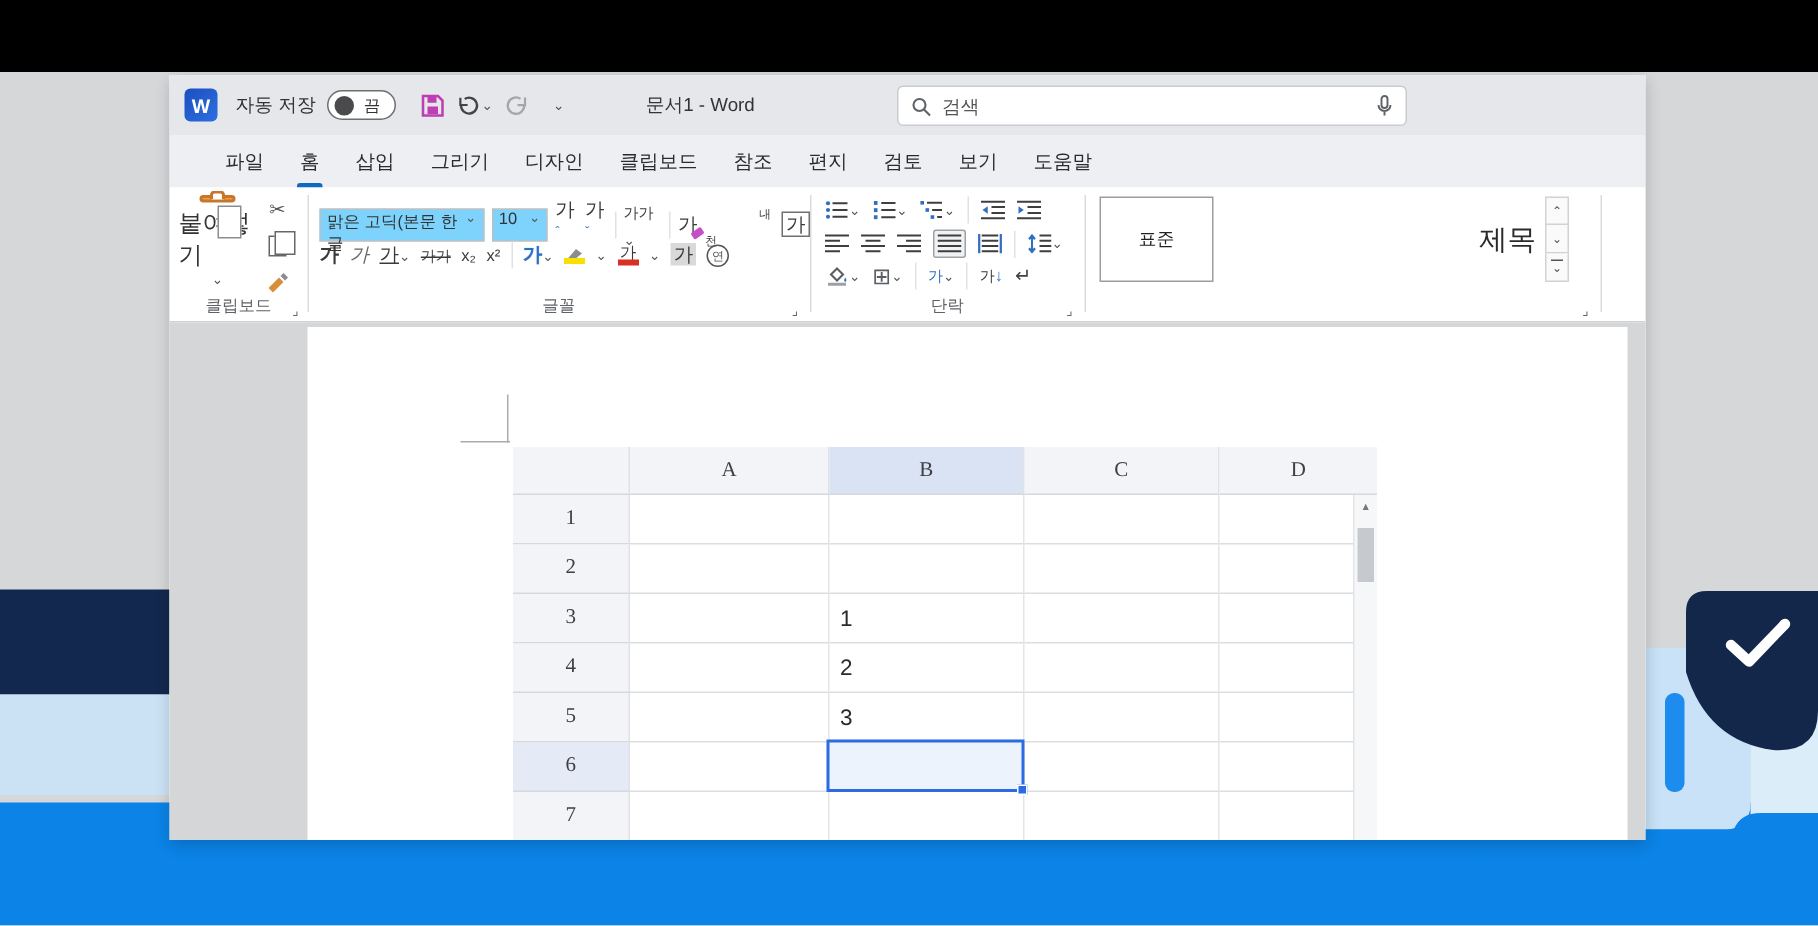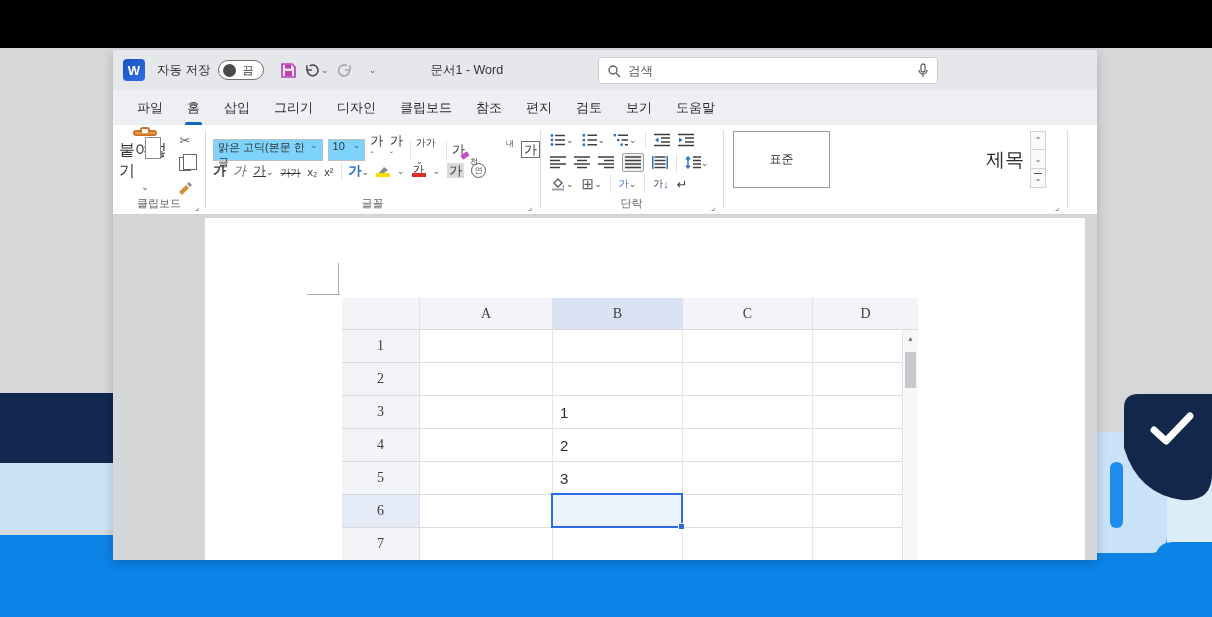--- a/index.html
+++ b/index.html
@@ -40,21 +40,21 @@
   .qat-btn { width:24px; height:24px; display:flex; align-items:center; justify-content:center; margin-right:4px; }
   .mini-chev { font-size:9px; color:#555; }
   .doc-title { font-size:12.5px; color:#333; margin-left:42px; white-space:nowrap; }
   .searchbox { position:absolute; left:485px; top:7px; width:340px; height:27px; background:#fff;
                border:1px solid #C9CDD1; border-radius:4px; display:flex; align-items:center; padding:0 8px; }
   .searchbox input { border:none; outline:none; background:transparent; font-size:12.5px; color:#4c1d95; flex:1;
                      font-family:"Liberation Sans","DejaVu Sans",sans-serif; }
   .searchbox input::placeholder { color:#555; }
 
   
-  .tabsrow { height:35px; background:#EDEFF2; display:flex; align-items:stretch; padding-left:12px; }
+  .tabsrow { height:35px; background:#EDEFF2; display:flex; align-items:stretch; padding-left:25px; }
   .tab { position:relative; padding:0 12px; display:flex; align-items:center; font-size:13px; color:#2b2b2b; cursor:default; }
   .tab.active .tab-underline { position:absolute; left:10px; right:10px; bottom:0; height:3px; background:#1168C0; border-radius:2px 2px 0 0; }
 
   
   .ribbon { position:relative; height:90px; background:#fff; border-bottom:1px solid #CFD1D3; }
   .vdiv { position:absolute; top:5px; height:78px; width:1px; background:#DADCDE; }
   .group-label { position:absolute; bottom:4px; font-size:11px; color:#5F6368; width:100%; text-align:center; }
   .launcher { position:absolute; bottom:3px; font-size:9px; color:#5F6368; line-height:1; }
   .group { position:absolute; top:0; height:90px; }
 
@@ -93,21 +93,21 @@
 
   
   .para-row { position:absolute; left:10px; display:flex; align-items:center; gap:8px; }
   .pr1 { top:6px; } .pr2 { top:28px; } .pr3 { top:50px; }
   .pico { display:flex; align-items:center; }
   .pico svg { display:block; }
   .active-box { border:1px solid #9DA1A6; background:#F0F2F4; border-radius:2px; padding:2px; }
 
   
   .style-item { position:absolute; top:6px; height:57px; display:flex; align-items:center; justify-content:center; background:#fff; }
-  .style-normal { left:10px; width:97px; border:1.5px solid #9A9DA1; font-size:12px; color:#222; }
+  .style-normal { left:10px; width:76px; border:1.5px solid #9A9DA1; font-size:12px; color:#222; }
   .style-nospace { left:122px; width:110px; font-size:12px; color:#222; }
   .style-h1 { left:237px; width:106px; font-size:19px; color:#2b2b2b; }
   .style-scroll { position:absolute; left:307px; top:6px; width:16px; display:flex; flex-direction:column; }
   .sbtn { height:19px; border:1px solid #D0D2D5; background:#FAFAFA; display:flex; align-items:center; justify-content:center; font-size:8px; color:#555; }
   .sbtn + .sbtn { border-top:none; }
   .more-line { width:8px; border-top:1px solid #555; margin-bottom:1px; }
 
   
   .edit-group { display:flex; flex-direction:column; align-items:center; padding-top:8px; gap:3px; }
   .edit-label { font-size:11px; color:#333; }

